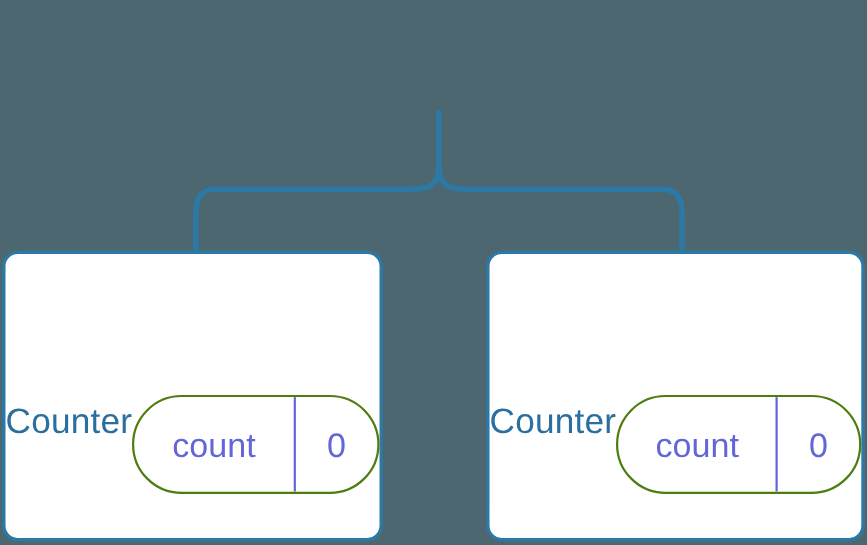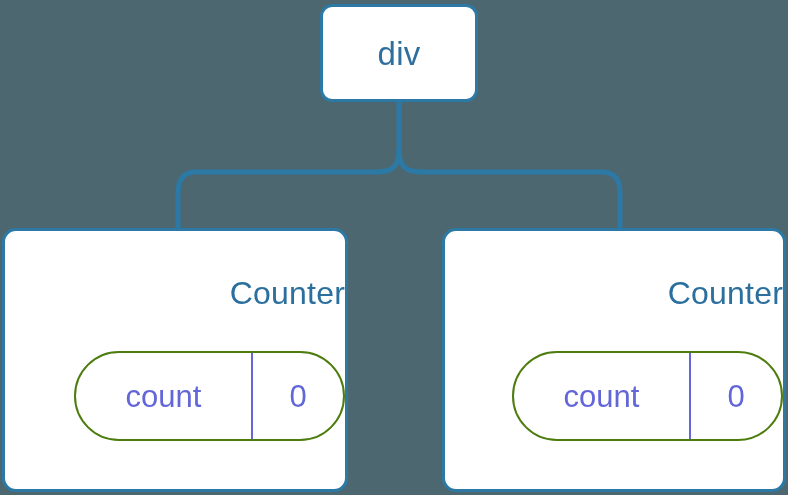--- a/index.html
+++ b/index.html
@@ -66,25 +66,24 @@
     font-size: 33px;
     font-weight: 400;
     letter-spacing: 0.2px;
     line-height: 1;
   }
 
   .counter-body {
     width: 100%;
     height: 100%;
     display: flex;
-    flex-direction: column;
-    align-items: flex-end;
+    flex-direction: row;
+    align-items: center;
     padding-top: 46px;
     box-sizing: border-box;
-    padding-left: 27px;
   }
   .counter-title {
     color: #2b6f9e;
     font-size: 32px;
     font-weight: 400;
     line-height: 1;
     letter-spacing: 0.2px;
   }
 
   
@@ -132,23 +131,20 @@
 
   <svg id="connectors" viewBox="0 0 788 495" width="788" height="495" xmlns="http://www.w3.org/2000/svg">
 
     <path d="M399,102 L399,150" fill="none" stroke="#2c79a6" stroke-width="5" stroke-linecap="round"></path>
 
     <path d="M399,150 C399,172 386,172 373,172 L196,172 C183,172 178,180 178,193 L178,228" fill="none" stroke="#2c79a6" stroke-width="5" stroke-linecap="round"></path>
 
     <path d="M399,150 C399,172 412,172 425,172 L602,172 C615,172 620,180 620,193 L620,228" fill="none" stroke="#2c79a6" stroke-width="5" stroke-linecap="round"></path>
   </svg>
 
-  <div class="node" id="node-div">
-    <span class="node-tag">div</span>
-  </div>
 
   <div class="node" id="node-counter-left">
     <div class="counter-body">
       <span class="counter-title">Counter</span>
       <div class="state-pill">
         <span class="pill-key">count</span>
         <span class="pill-divider"></span>
         <span class="pill-value">0</span>
       </div>
     </div>

